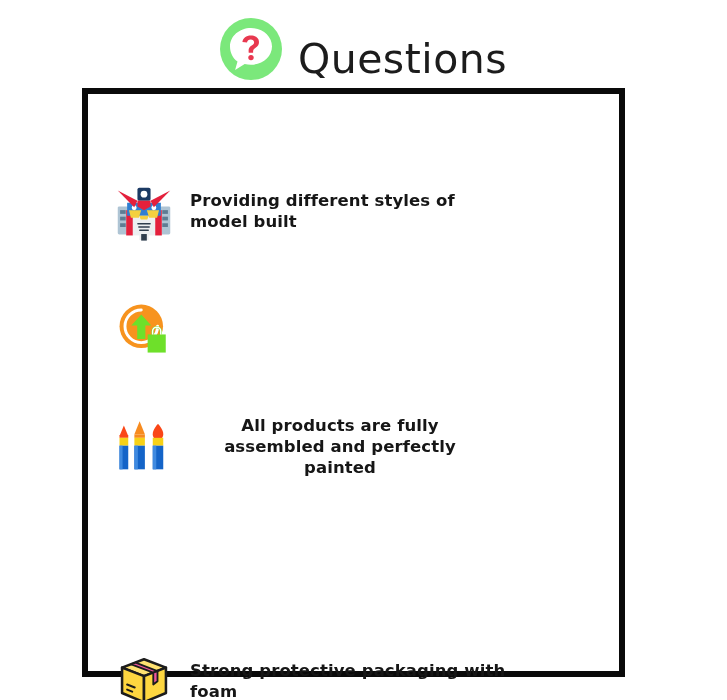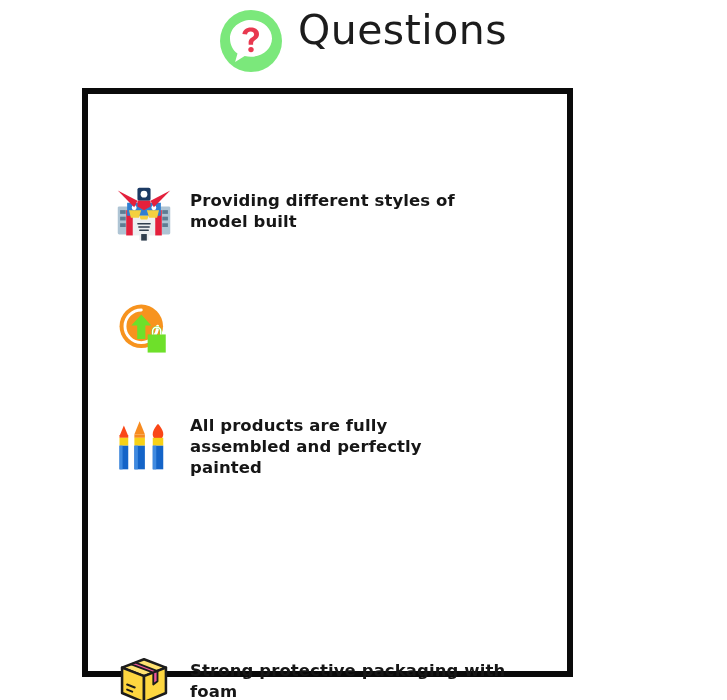--- a/index.html
+++ b/index.html
@@ -23,21 +23,21 @@
   }
 
   
   .header {
     position: absolute;
     left: 0;
     top: 10px;
     width: 727px;
     height: 70px;
     display: flex;
-    align-items: flex-start;
+    align-items: flex-end;
     justify-content: center;
     gap: 16px;
   }
 
   .header-icon {
     width: 62px;
     height: 62px;
     flex: 0 0 auto;
     display: block;
   }
@@ -50,21 +50,21 @@
     line-height: 1;
     white-space: nowrap;
     font-family: "DejaVu Sans", sans-serif;
   }
 
   
   .panel {
     position: absolute;
     left: 82px;
     top: 88px;
-    width: 491px;
+    width: 543px;
     height: 589px;
     box-sizing: border-box;
     border: 6px solid #0a0a0a;
     background: #ffffff;
   }
 
   .panel-inner {
     position: relative;
     width: 100%;
     height: 100%;
@@ -100,21 +100,21 @@
     letter-spacing: 0.1px;
     font-family: "DejaVu Sans", sans-serif;
     padding-left: 12px;
     max-width: 300px;
   }
   .row-text.wide { max-width: 330px; }
 
   
   .row-0 { top: 118px;  transform: translateY(-50%); }
   .row-1 { top: 235px;  transform: translateY(-50%); }
-  .row-2 { top: 353px;  transform: translateY(-50%); }
+  .row-2 { top: 353px;  transform: translateY(-50%); text-align: center; }
   .row-3 { top: 470px;  transform: translateY(-50%); }
   .row-4 { top: 588px;  transform: translateY(-50%); }
 </style>
 </head>
 <body>
 
 <div class="page">
 
   <div class="header">
     <span class="header-icon">

